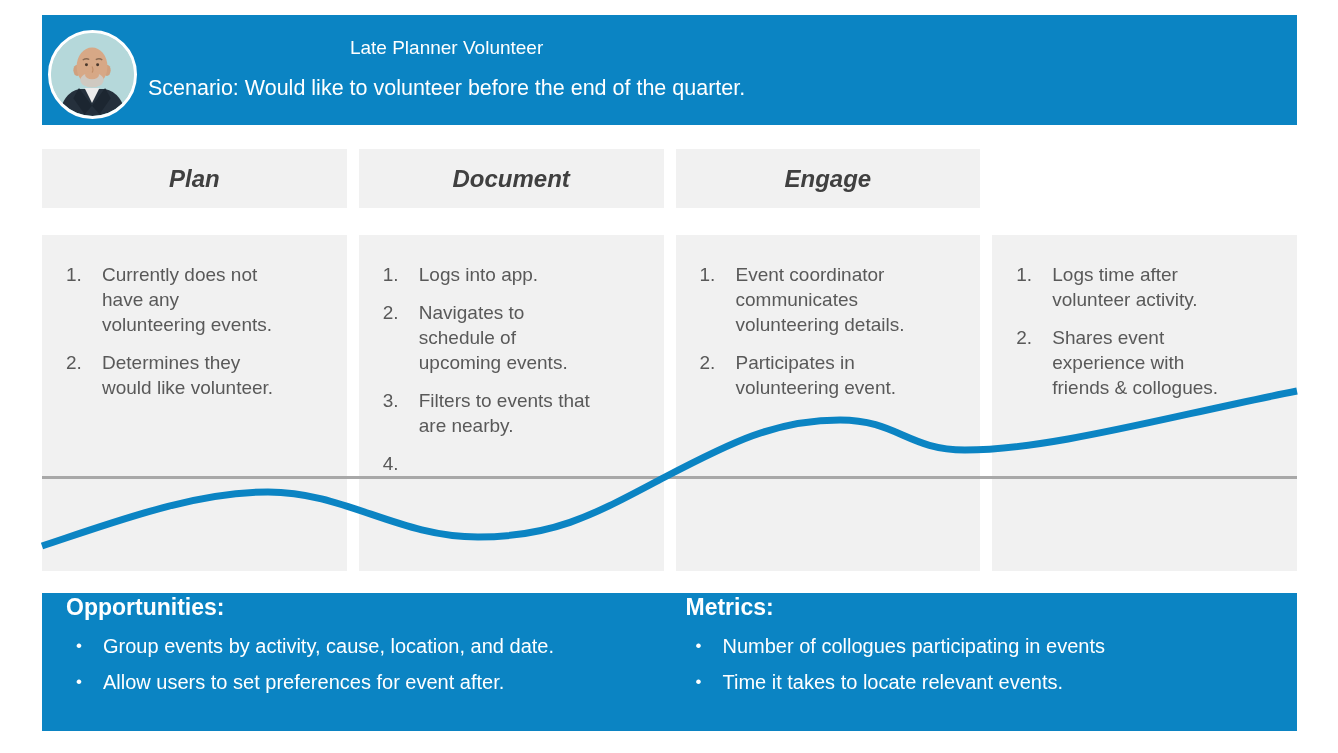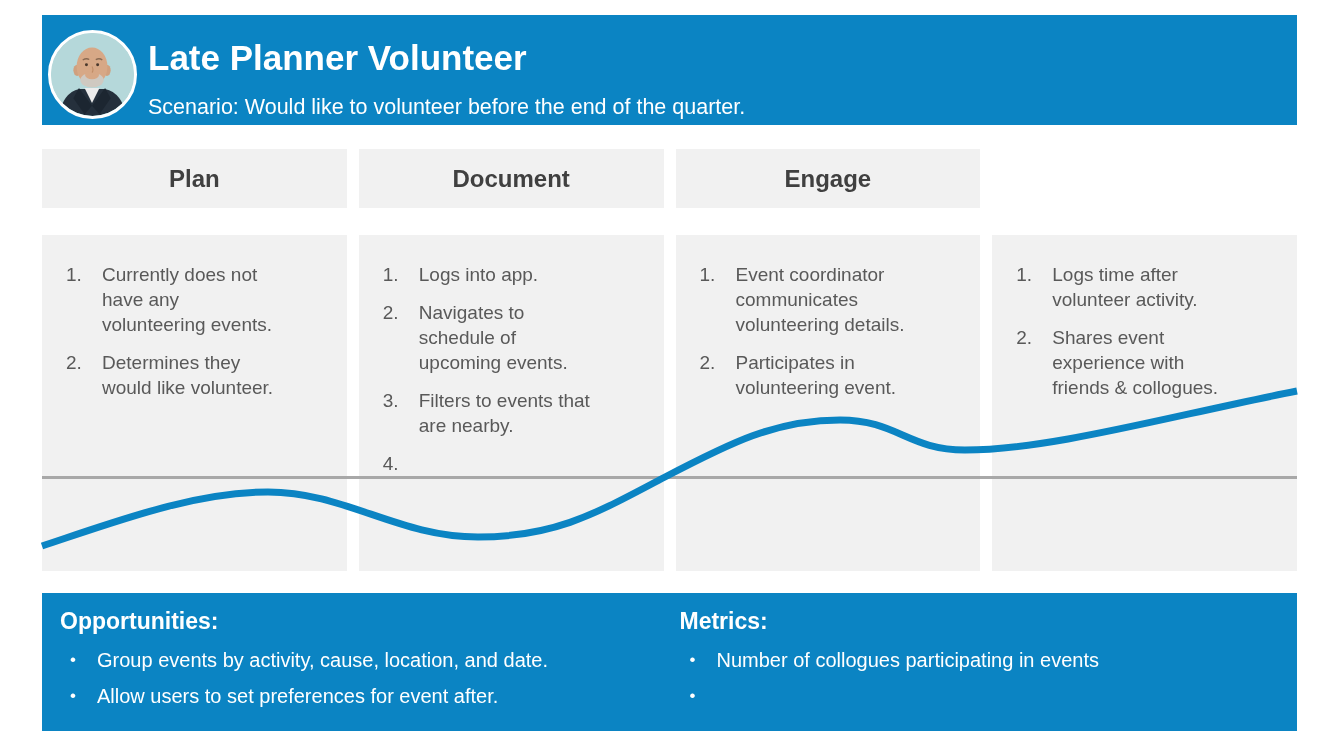--- a/index.html
+++ b/index.html
@@ -9,41 +9,41 @@
   }
   .band{position:absolute;left:42px;width:1255px;background:var(--accent,#0b84c3);}
   
   .persona-header{top:15px;height:110px;}
   .avatar{
     position:absolute;left:6px;top:15px;width:89px;height:89px;border-radius:50%;
     border:3px solid #fff;box-sizing:border-box;overflow:hidden;background:#b5d8da;
   }
   .avatar svg{display:block;width:100%;height:100%;}
   .header-text{position:absolute;left:106px;top:22px;color:#fff;}
-  .title{font-size:35px;font-weight:bold;line-height:1.2;}
+  .title{font-size:19px;font-weight:normal;line-height:1.2;text-align:center;}
   .subtitle{font-size:21.5px;margin-top:16px;}
   
   .grid{position:absolute;left:42px;width:1255px;display:grid;grid-template-columns:repeat(4,1fr);gap:12px;}
   .headers-grid{top:149px;height:59px;}
   .stage-header{
     background:#f1f1f1;display:flex;align-items:center;justify-content:center;
-    font-size:24px;font-weight:bold;color:#404040;
+    font-size:24px;font-weight:bold;color:#404040;font-style:italic;
   }
   .bodies-grid{top:235px;height:336px;z-index:1;}
   .stage-body{background:#f1f1f1;padding:27px 60px 0 24px;box-sizing:border-box;}
   .stage-body ol{list-style:none;margin:0;padding:0;}
   .stage-body li{display:flex;font-size:19px;line-height:25px;color:#595959;margin:0 0 13px 0;}
   .stage-body .num{flex:none;width:36px;}
   .stage-body .step-text{flex:1;}
   
   .baseline{position:absolute;left:42px;top:476px;width:1255px;height:3px;background:#a8a8a8;z-index:2;}
   .curve-svg{position:absolute;left:0;top:0;width:1338px;height:753px;z-index:3;pointer-events:none;}
   
   .insights-footer{top:593px;height:138px;display:grid;grid-template-columns:1fr 1fr;color:#fff;z-index:4;}
-  .f-col{padding:15px 0 0 18px;box-sizing:border-box;}
+  .f-col{padding:1px 0 0 18px;box-sizing:border-box;margin-left:6px;}
   .f-col.metrics{padding-left:10px;}
   .f-heading{font-size:23px;font-weight:bold;margin:0 0 13px 0;}
   .f-col ul{list-style:none;margin:0;padding:0;}
   .f-col li{display:flex;font-size:20px;line-height:24px;margin:0 0 12px 0;padding-left:10px;}
   .f-col .bullet{flex:none;width:27px;font-size:17px;}
 </style>
 </head>
 <body>
 
 <div class="canvas">
@@ -167,18 +167,19 @@
     </div>
     <div class="f-col metrics">
       <div class="f-heading">Metrics:</div>
       <ul>
           <li>
             <span class="bullet">•</span>
             <span>Number of collogues participating in events</span>
           </li>
           <li>
             <span class="bullet">•</span>
+            <span>Time it takes to locate relevant events.</span>
           </li>
         </ul>
     </div>
   </footer>
 
 </div>
 
 </body></html>

